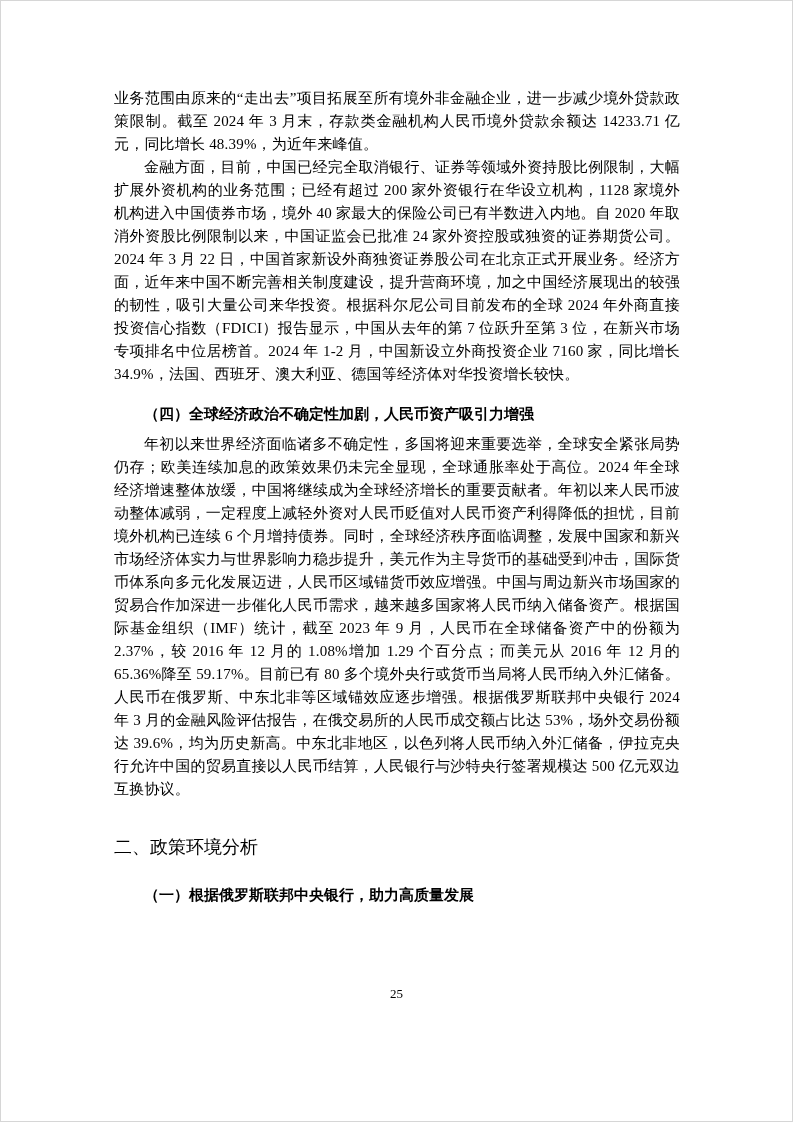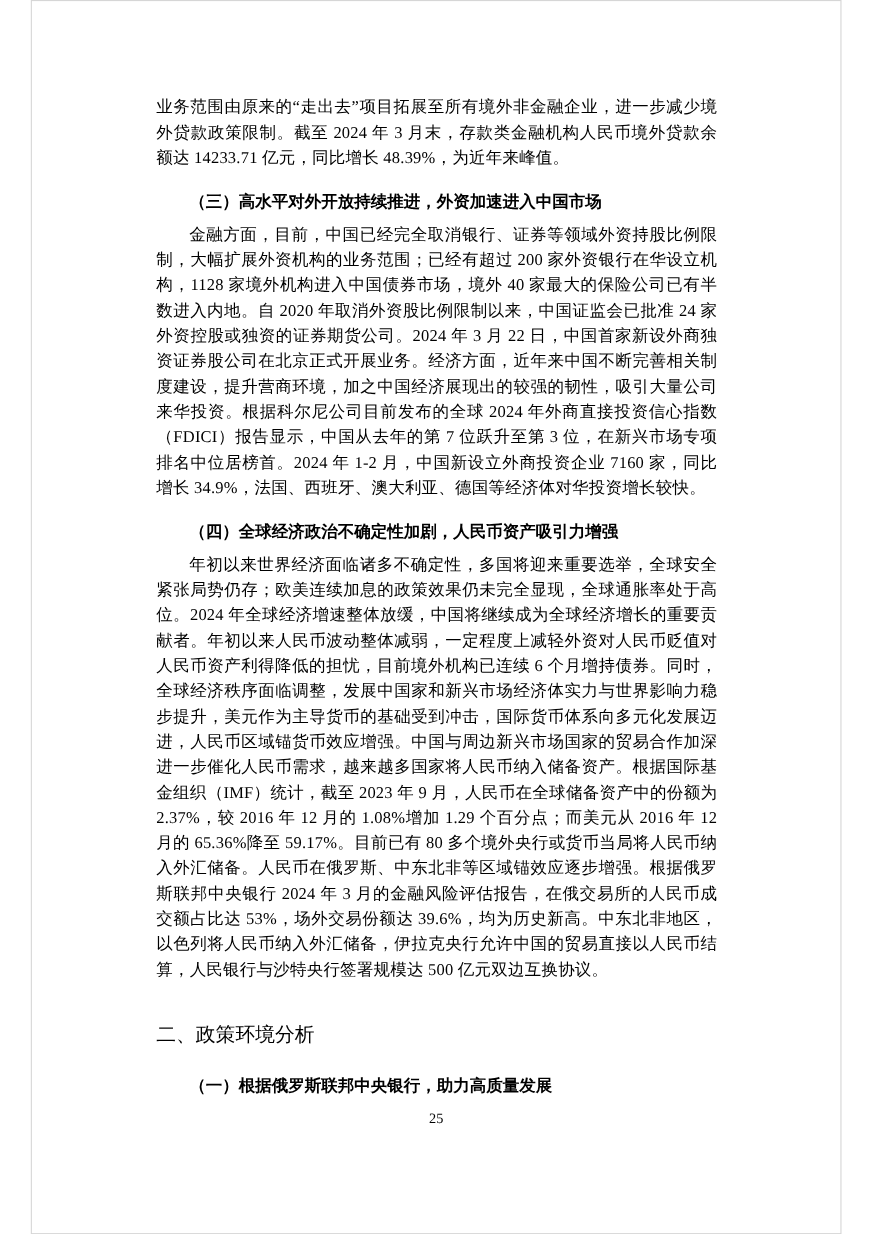--- a/index.html
+++ b/index.html
@@ -2,21 +2,21 @@
 <html><head>
 <meta charset="utf-8">
 <style>
   html, body {
     margin: 0;
     padding: 0;
     background: #ffffff;
   }
   .page {
     position: relative;
-    width: 737px;
+    width: 793px;
     height: 1122px;
     margin: 0 auto;
     background: #ffffff;
     box-sizing: border-box;
     border: 1px solid #d6d6d6;
     font-family: "Liberation Serif", "DejaVu Serif", serif;
     color: #000000;
     overflow: hidden;
   }
   .content {
@@ -53,32 +53,30 @@
     margin-top: 24px;
   }
   .page-number {
     position: absolute;
     top: 985px;
     left: 0;
     width: 100%;
     text-align: center;
     font-size: 13px;
     font-family: "Liberation Serif", "DejaVu Serif", serif;
-    margin-top: 23px;
   }
 </style>
 </head>
 <body>
 
 <div class="page">
   <div class="content">
 
     <p class="body-para no-indent">业务范围由原来的“走出去”项目拓展至所有境外非金融企业，进一步减少境外贷款政策限制。截至 2024 年 3 月末，存款类金融机构人民币境外贷款余额达 14233.71 亿元，同比增长 48.39%，为近年来峰值。</p>
 
-    <h3 class="sub-heading">（三）高水平对外开放持续推进，外资加速进入中国市场</h3>
 
     <p class="body-para">金融方面，目前，中国已经完全取消银行、证券等领域外资持股比例限制，大幅扩展外资机构的业务范围；已经有超过 200 家外资银行在华设立机构，1128 家境外机构进入中国债券市场，境外 40 家最大的保险公司已有半数进入内地。自 2020 年取消外资股比例限制以来，中国证监会已批准 24 家外资控股或独资的证券期货公司。2024 年 3 月 22 日，中国首家新设外商独资证券股公司在北京正式开展业务。经济方面，近年来中国不断完善相关制度建设，提升营商环境，加之中国经济展现出的较强的韧性，吸引大量公司来华投资。根据科尔尼公司目前发布的全球 2024 年外商直接投资信心指数（FDICI）报告显示，中国从去年的第 7 位跃升至第 3 位，在新兴市场专项排名中位居榜首。2024 年 1-2 月，中国新设立外商投资企业 7160 家，同比增长 34.9%，法国、西班牙、澳大利亚、德国等经济体对华投资增长较快。</p>
 
     <h3 class="sub-heading">（四）全球经济政治不确定性加剧，人民币资产吸引力增强</h3>
 
     <p class="body-para">年初以来世界经济面临诸多不确定性，多国将迎来重要选举，全球安全紧张局势仍存；欧美连续加息的政策效果仍未完全显现，全球通胀率处于高位。2024 年全球经济增速整体放缓，中国将继续成为全球经济增长的重要贡献者。年初以来人民币波动整体减弱，一定程度上减轻外资对人民币贬值对人民币资产利得降低的担忧，目前境外机构已连续 6 个月增持债券。同时，全球经济秩序面临调整，发展中国家和新兴市场经济体实力与世界影响力稳步提升，美元作为主导货币的基础受到冲击，国际货币体系向多元化发展迈进，人民币区域锚货币效应增强。中国与周边新兴市场国家的贸易合作加深进一步催化人民币需求，越来越多国家将人民币纳入储备资产。根据国际基金组织（IMF）统计，截至 2023 年 9 月，人民币在全球储备资产中的份额为 2.37%，较 2016 年 12 月的 1.08%增加 1.29 个百分点；而美元从 2016 年 12 月的 65.36%降至 59.17%。目前已有 80 多个境外央行或货币当局将人民币纳入外汇储备。人民币在俄罗斯、中东北非等区域锚效应逐步增强。根据俄罗斯联邦中央银行 2024 年 3 月的金融风险评估报告，在俄交易所的人民币成交额占比达 53%，场外交易份额达 39.6%，均为历史新高。中东北非地区，以色列将人民币纳入外汇储备，伊拉克央行允许中国的贸易直接以人民币结算，人民银行与沙特央行签署规模达 500 亿元双边互换协议。</p>
 
     <h2 class="chapter-heading">二、政策环境分析</h2>
 
     <h3 class="sub-heading after-chapter">（一）根据俄罗斯联邦中央银行，助力高质量发展</h3>

